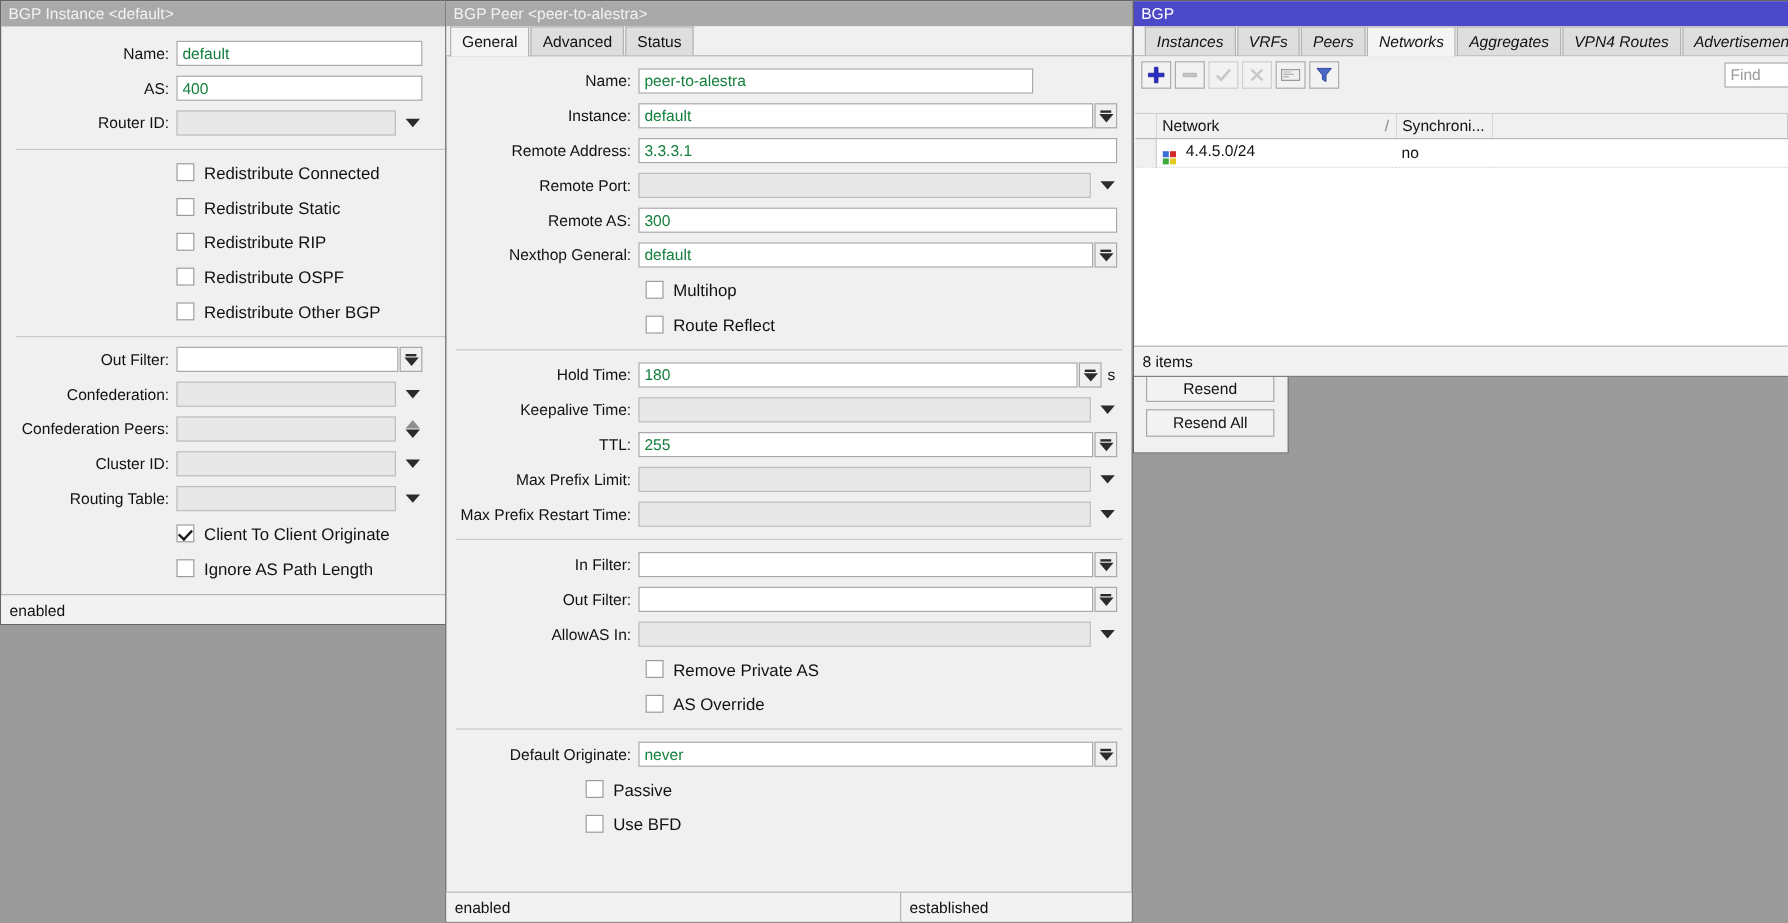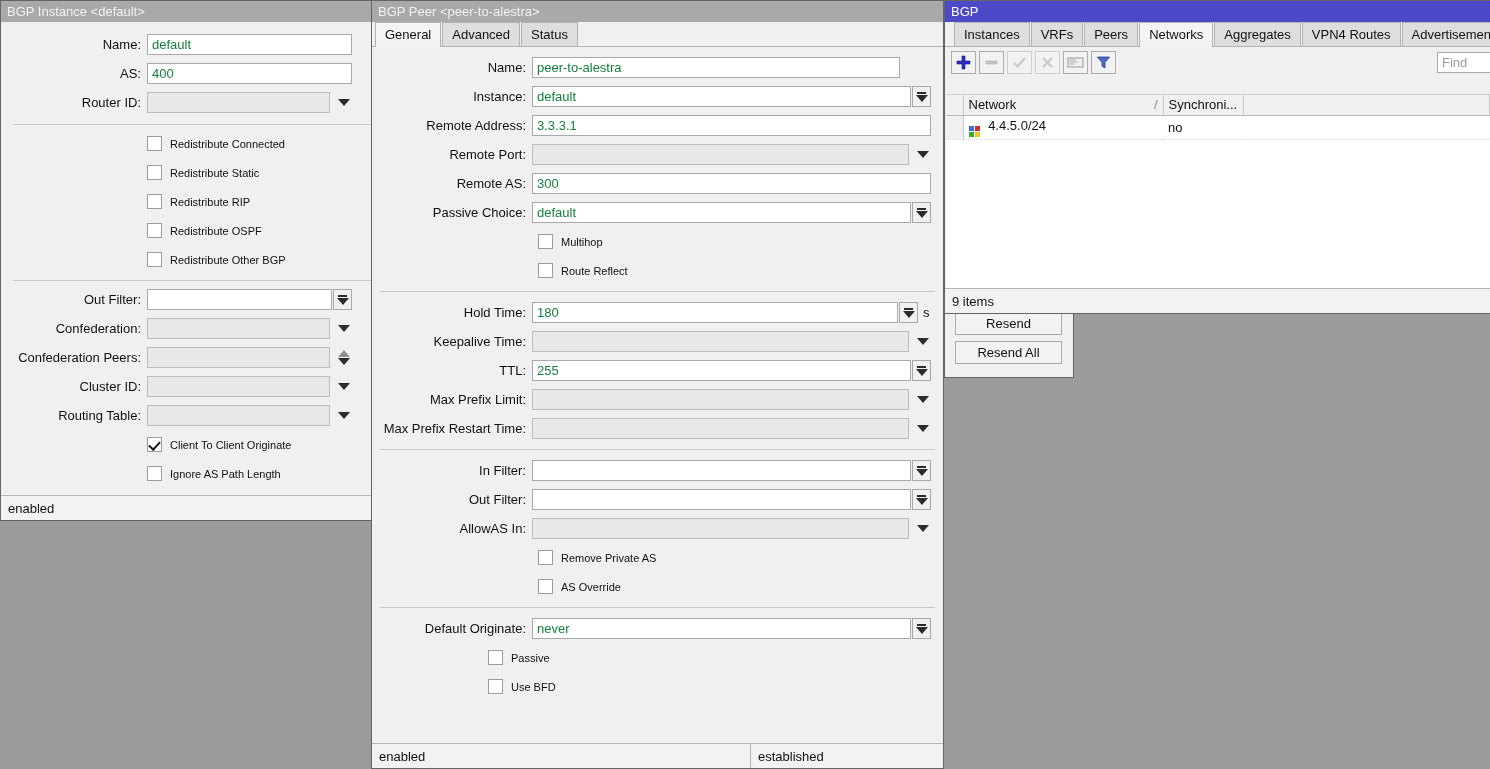--- a/index.html
+++ b/index.html
@@ -110,21 +110,21 @@
   }
   .cbox.checked::after {
     content: "";
     position: absolute;
     left: 3px; top: 1px;
     width: 5px; height: 9px;
     border: solid #1a1a1a;
     border-width: 0 2px 2px 0;
     transform: rotate(43deg);
   }
-  .cblabel { margin-left: 8px; font-size: 11px; }
+  .cblabel { margin-left: 8px; font-size: 14px; }
 
   .hr { height: 1px; background: #c9c9c9; margin: 4px 12px 4px 12px; }
 
   
   .tabstrip {
     display: flex; align-items: flex-end;
     height: 25px;
     padding-left: 4px;
     background: #f0f0f0;
     border-bottom: 1px solid #b3b3b3;
@@ -343,21 +343,21 @@
     <div class="tabstrip" style="padding-left:3px;">
       <div class="tab sel">General</div>
       <div class="tab">Advanced</div>
       <div class="tab">Status</div>
     </div>
 
     <div class="form" style="padding-top:6px;">
 
       <div class="row">
         <div class="lbl" style="width:160px">Name:</div>
-        <div class="fld" style="width:368px">peer-to-alestra</div>
+        <div class="fld" style="width:329px">peer-to-alestra</div>
       </div>
 
       <div class="row">
         <div class="lbl" style="width:160px">Instance:</div>
         <div class="fld" style="width:379px">default</div>
         <div class="btnbox">
           <div class="barrow">
               <div class="bar"></div>
               <div class="tri-down"></div>
             </div>
@@ -377,21 +377,21 @@
         </div>
       </div>
 
       <div class="row">
         <div class="lbl" style="width:160px">Remote AS:</div>
         <div class="fld" style="width:399px">300</div>
       </div>
 
 
       <div class="row">
-        <div class="lbl" style="width:160px">Passive Choice:</div>
+        <div class="lbl" style="width:160px">Nexthop General:</div>
         <div class="fld" style="width:379px">default</div>
         <div class="btnbox">
           <div class="barrow">
               <div class="bar"></div>
               <div class="tri-down"></div>
             </div>
         </div>
       </div>
 
       <div style="padding-left:166px;">
@@ -525,21 +525,21 @@
     <div class="statusbar" style="padding-left:0;">
       <span class="cell first" style="padding-left:7px;">enabled</span>
       <span class="sep"></span>
       <span class="cell">established</span>
     </div>
   </div>
 
   <div class="win" style="left:944px; top:0px; width:547px; height:314px; border-right:none;">
     <div class="titlebar active">BGP</div>
 
-    <div class="tabstrip" style="padding-left:9px;">
+    <div class="tabstrip" style="padding-left:9px;font-style:italic;">
       <div class="tab">Instances</div>
       <div class="tab">VRFs</div>
       <div class="tab">Peers</div>
       <div class="tab sel">Networks</div>
       <div class="tab">Aggregates</div>
       <div class="tab">VPN4 Routes</div>
       <div class="tab">Advertisements</div>
     </div>
 
     <div class="toolbar">
@@ -612,17 +612,17 @@
               <span>4.4.5.0/24</span>
             </td>
             <td>no</td>
             <td></td>
           </tr>
         </tbody>
       </table>
     </div>
 
     <div class="statusbar">
-      <span>9 items</span>
+      <span>8 items</span>
     </div>
   </div>
 
 </div>
 
 </body></html>

